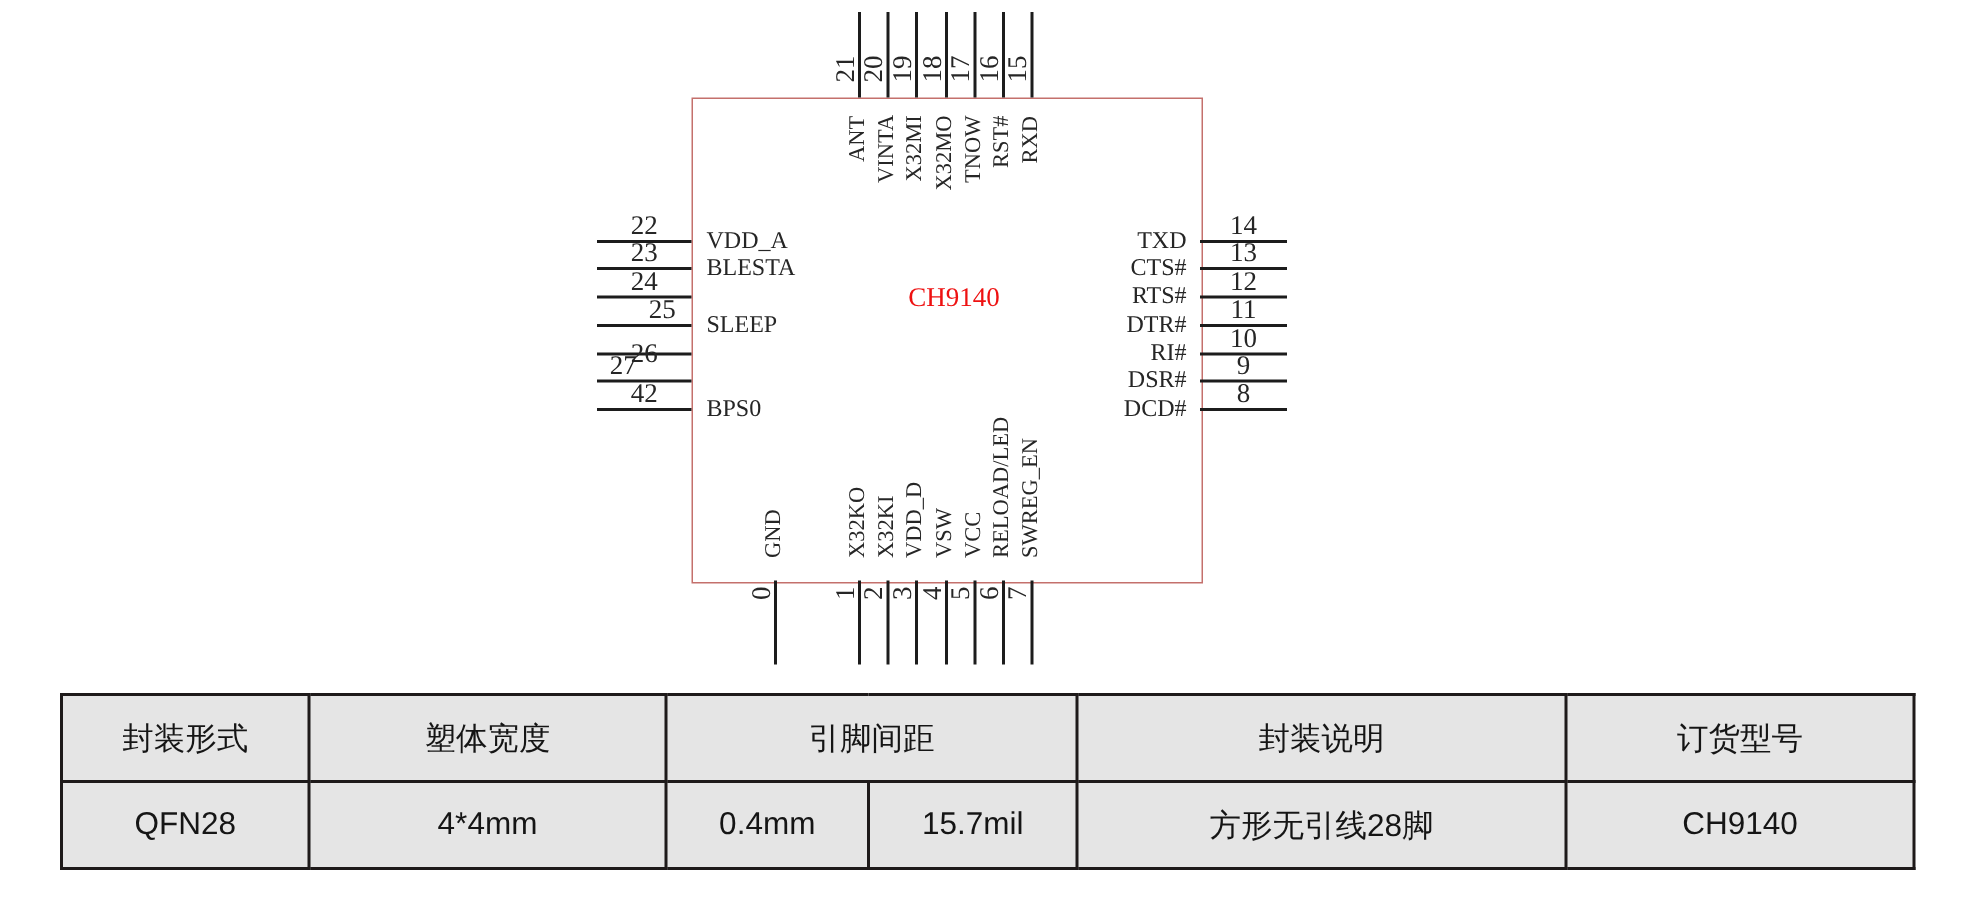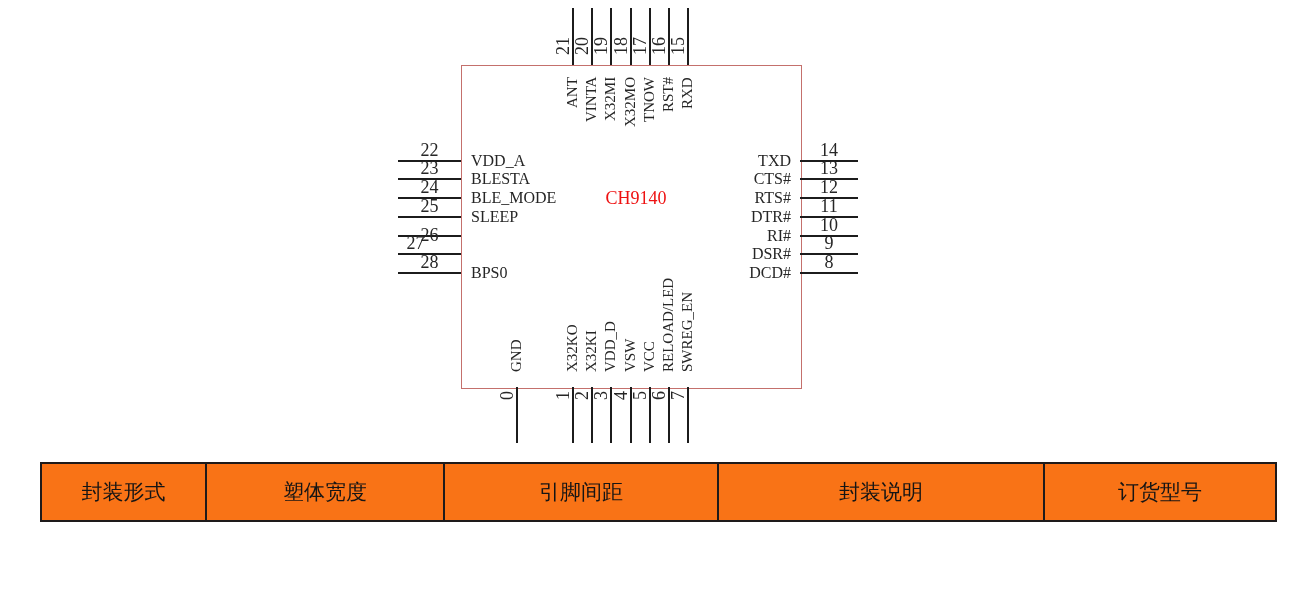--- a/index.html
+++ b/index.html
@@ -26,21 +26,21 @@
   .hnum{position:absolute;width:63px;height:20px;font-size:18px;line-height:20px;text-align:center;}
   .hnum.r{width:58px;}
   .hlabel{position:absolute;height:18px;font-size:16px;line-height:18px;white-space:nowrap;}
   .hlabel.l{width:200px;text-align:left;}
   .hlabel.r{width:140px;text-align:right;}
   
   table.spec{position:absolute;left:40px;top:462px;width:1235px;border-collapse:collapse;
              table-layout:fixed;font-family:"Liberation Sans",sans-serif;
              font-size:21px;font-weight:500;color:#151515;}
   table.spec th,table.spec td{border:2px solid #1e1a1a;text-align:center;vertical-align:middle;
-             height:56px;padding:0;font-weight:500;background:#f97316;}
+             height:56px;padding:0;font-weight:500;background:#e5e5e5;}
 </style>
 </head>
 <body>
 
 <div class="stage">
 
   <div class="chip"></div>
   <div class="chip-name">CH9140</div>
 
   <div class="lv" style="left:572px;top:8px;height:57px"></div>
@@ -74,34 +74,33 @@
   <div class="lh" style="left:398px;top:160px;width:63px"></div>
   <div class="hnum" style="left:398px;top:140px">22</div>
   <div class="hlabel l" style="left:471px;top:152px">VDD_A</div>
 
   <div class="lh" style="left:398px;top:178px;width:63px"></div>
   <div class="hnum" style="left:398px;top:158px">23</div>
   <div class="hlabel l" style="left:471px;top:170px">BLESTA</div>
 
   <div class="lh" style="left:398px;top:197px;width:63px"></div>
   <div class="hnum" style="left:398px;top:177px">24</div>
-  <div class="hlabel l" style="left:471px;top:189px">BLE_MODE</div>
 
   <div class="lh" style="left:398px;top:216px;width:63px"></div>
-  <div class="hnum" style="left:398px;top:196px">25</div>
+  <div class="hnum" style="left:410px;top:196px">25</div>
   <div class="hlabel l" style="left:471px;top:208px">SLEEP</div>
 
   <div class="lh" style="left:398px;top:235px;width:63px"></div>
   <div class="hnum" style="left:398px;top:225px">26</div>
 
   <div class="lh" style="left:398px;top:253px;width:63px"></div>
   <div class="hnum" style="left:384px;top:233px">27</div>
 
   <div class="lh" style="left:398px;top:272px;width:63px"></div>
-  <div class="hnum" style="left:398px;top:252px">28</div>
+  <div class="hnum" style="left:398px;top:252px">42</div>
   <div class="hlabel l" style="left:471px;top:264px">BPS0</div>
 
   <div class="lh" style="left:800px;top:160px;width:58px"></div>
   <div class="hnum r" style="left:800px;top:140px">14</div>
   <div class="hlabel r" style="left:651px;top:152px">TXD</div>
 
   <div class="lh" style="left:800px;top:178px;width:58px"></div>
   <div class="hnum r" style="left:800px;top:158px">13</div>
   <div class="hlabel r" style="left:651px;top:170px">CTS#</div>
 
@@ -167,16 +166,24 @@
         <col style="width:232px">
     </colgroup>
     <tbody>
         <tr>
       <th>封装形式</th>
       <th>塑体宽度</th>
       <th colspan="2">引脚间距</th>
       <th>封装说明</th>
       <th>订货型号</th>
     </tr>
+    <tr>
+      <td>QFN28</td>
+      <td>4*4mm</td>
+      <td>0.4mm</td>
+      <td>15.7mil</td>
+      <td>方形无引线28脚</td>
+      <td>CH9140</td>
+    </tr>
   </tbody>
     </table>
 
 </div>
 
 </body></html>

